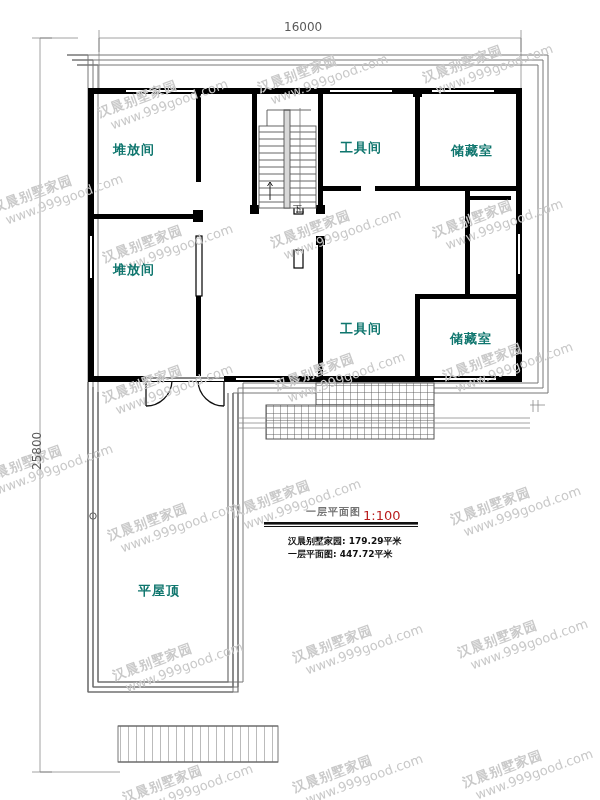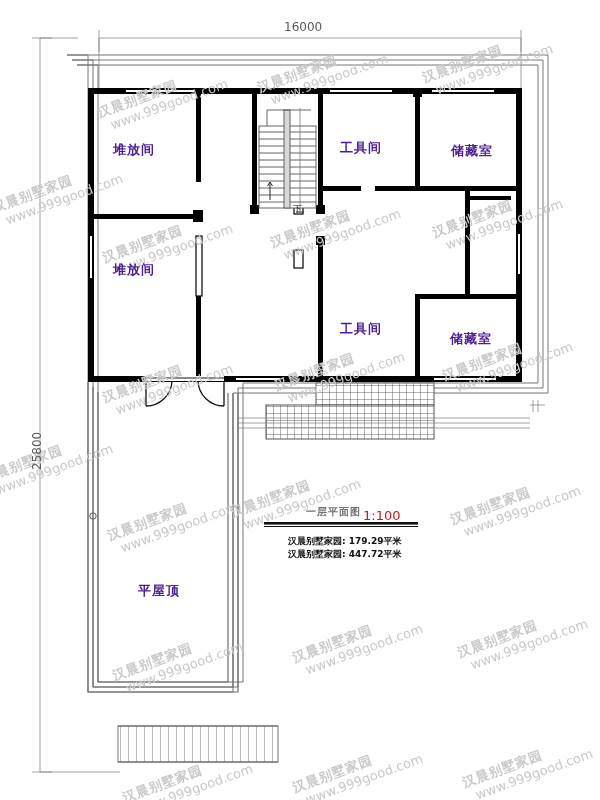--- a/index.html
+++ b/index.html
@@ -9,21 +9,21 @@
   }
   #stage{position:absolute;left:0;top:0;width:600px;height:800px;background:#fff;}
   svg{position:absolute;left:0;top:0;}
   .wm-layer{position:absolute;left:0;top:0;width:600px;height:800px;
             pointer-events:none;overflow:hidden;}
   .wm{position:absolute;transform-origin:left top;
       transform:rotate(-20deg);white-space:nowrap;color:#c9c9c9;
       font-family:"DejaVu Sans","Liberation Sans",sans-serif;}
   .wm .l1{font-size:13px;font-weight:bold;letter-spacing:1px;display:block;}
   .wm .l2{font-size:13px;display:block;margin-left:8px;margin-top:-1px;}
-  .roomlbl{position:absolute;font-weight:bold;font-size:13px;color:#4c1d95;
+  .roomlbl{position:absolute;font-weight:bold;font-size:13px;color:#0f766e;
            font-family:"DejaVu Sans","Liberation Sans",sans-serif;
            white-space:nowrap;letter-spacing:1px;}
   .dimtxt{position:absolute;font-size:12px;color:#5a5a5a;
           font-family:"DejaVu Sans","Liberation Sans",sans-serif;white-space:nowrap;}
   .vdim{transform:rotate(-90deg);transform-origin:left top;}
   .title-main{position:absolute;font-size:10px;font-weight:bold;color:#737373;
               white-space:nowrap;letter-spacing:1px;margin-left:40px;}
   .title-scale{position:absolute;font-size:13px;color:#b91c1c;white-space:nowrap;}
   .area-line{position:absolute;font-size:9px;color:#111;white-space:nowrap;
              font-weight:bold;letter-spacing:0px;}
@@ -305,15 +305,15 @@
   </div>
 
   <div class="downlbl" style="left:293px; top:203px;">下</div>
 
   <div class="dimtxt" style="left:284px; top:20px;">16000</div>
   <div class="dimtxt vdim" style="left:30px; top:470px;">25800</div>
 
   <div class="title-main" style="left:266px; top:505px;">一层平面图</div>
   <div class="title-scale" style="left:363px; top:508px;">1:100</div>
   <div class="area-line" style="left:288px; top:535px;">汉晨别墅家园: 179.29平米</div>
-  <div class="area-line" style="left:288px; top:548px;">汉晨别墅家园: 447.72平米</div>
+  <div class="area-line" style="left:288px; top:548px;">一层平面图: 447.72平米</div>
 
 </div>
 
 </body></html>

